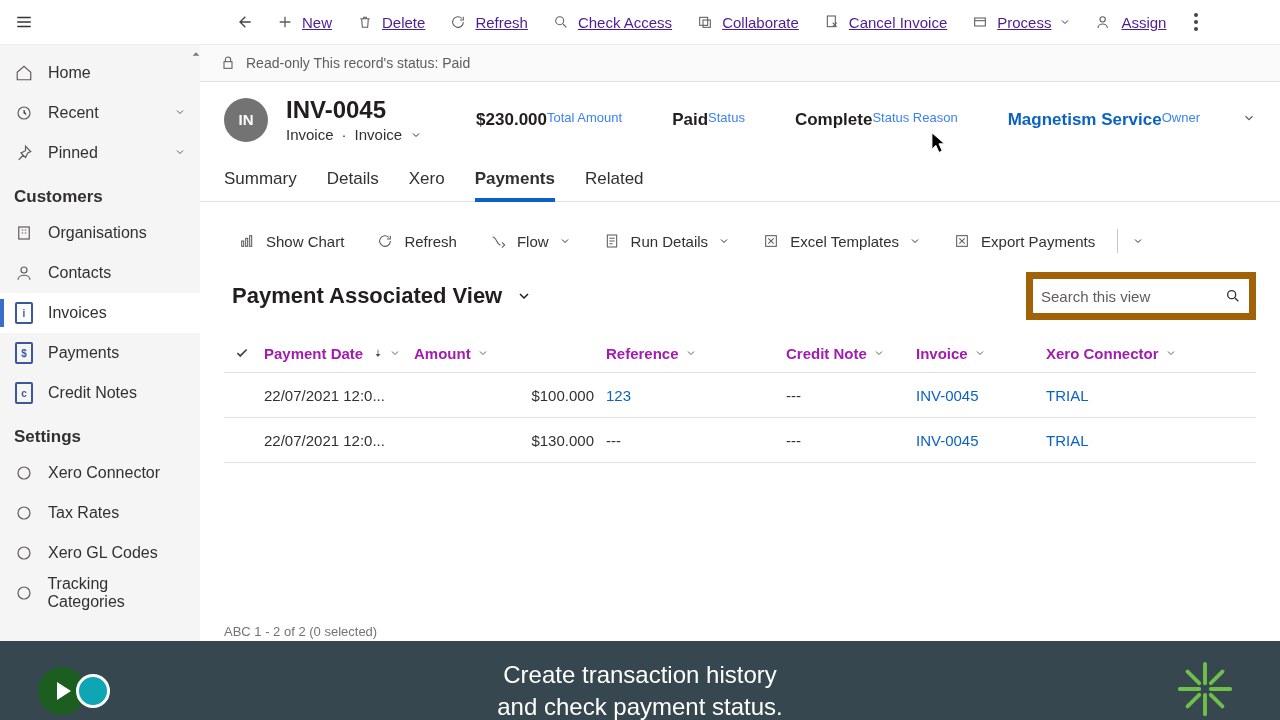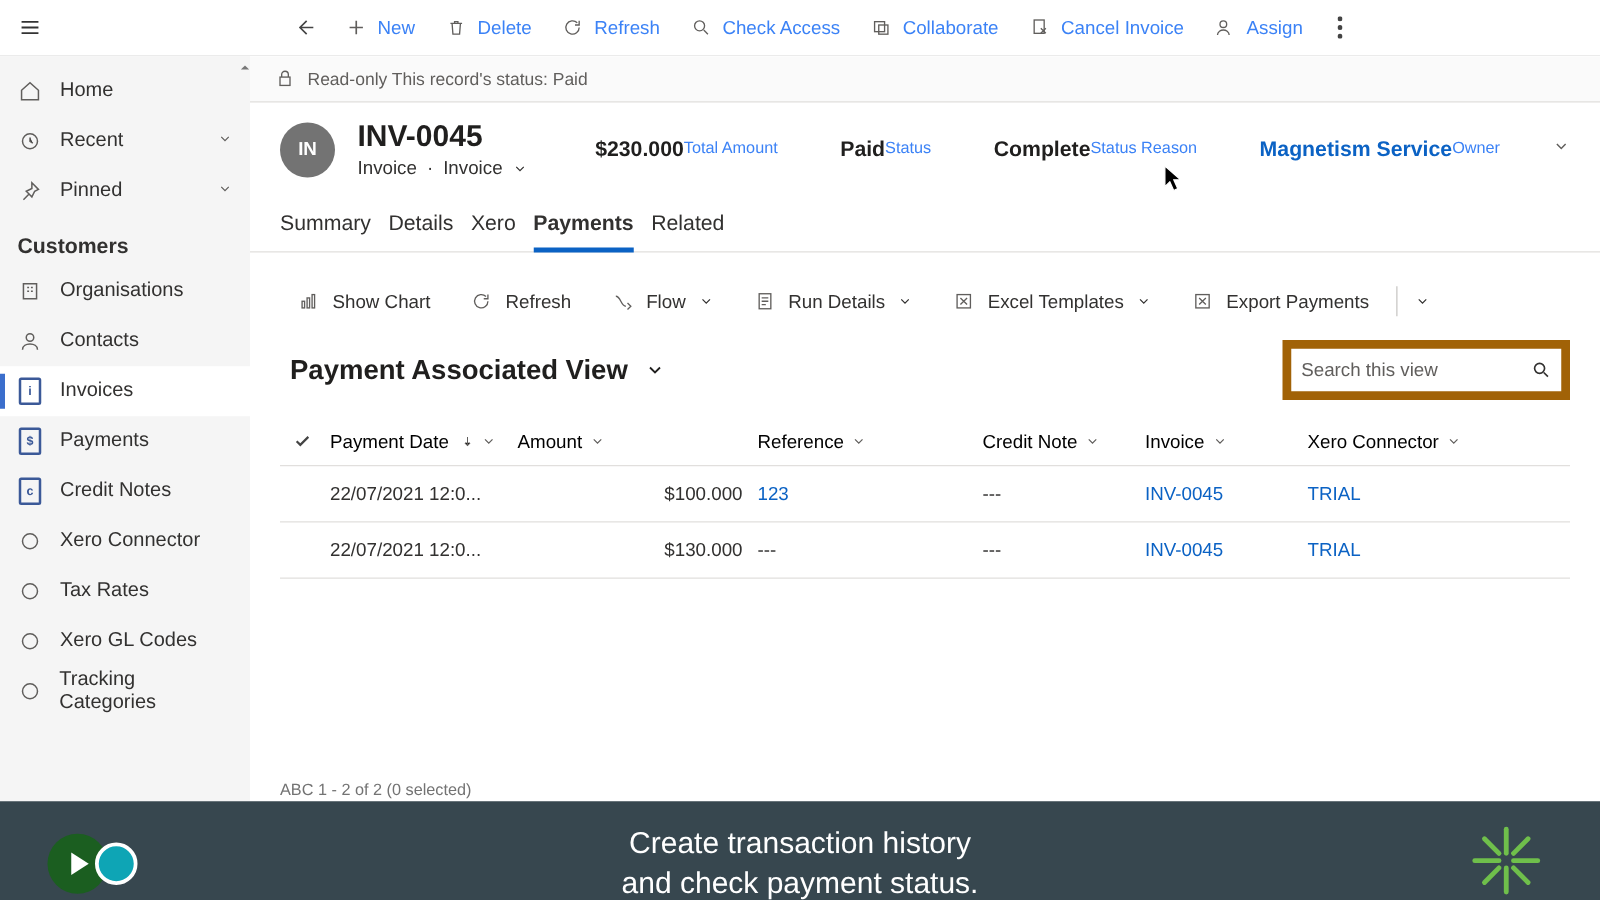--- a/index.html
+++ b/index.html
@@ -40,23 +40,24 @@
     justify-content: center;
     color: #444;
   }
   .back-btn svg { width: 16px; height: 16px; }
   .cmd-btn {
     height: 40px;
     display: flex;
     align-items: center;
     gap: 8px;
     padding: 0 12px;
-    color: #3b82f6;
+    color: #4c1d95;
     font-size: 15px;
     cursor: pointer;
+    text-decoration: underline;
   }
   .cmd-btn .ico { width:18px; height:18px; display:flex; align-items:center; justify-content:center; color:#605e5c; }
   .spacer { flex: 1; }
   .chev-down-mini { width:12px; height:12px; }
   .more-vert { width:36px; display:flex; align-items:center; justify-content:center; color:#444; height:40px;}
   .more-vert svg{ width:4px; height:18px;}
 
   
   .main-wrap {
     display: flex;
@@ -161,21 +162,21 @@
     top: 87px;
     left: 730px;
     width: 18px; height: 22px;
     pointer-events: none;
     z-index: 50;
   }
 
   
   .tabs {
     display:flex;
-    gap: 14px;
+    gap: 30px;
     padding: 0 24px;
     margin-top: 6px;
     border-bottom: 1px solid #e1dfdd;
     font-size: 17px;
   }
   .tab {
     padding: 10px 0 12px 0;
     color: #323130;
     cursor:pointer;
     position:relative;
@@ -228,21 +229,21 @@
   .grid {
     padding: 0 24px;
   }
   .grid-header, .grid-row {
     display:flex;
     align-items:center;
     border-bottom:1px solid #e1dfdd;
     font-size:15px;
   }
   .grid-header {
-    color:#000000; font-weight:400;
+    color:#a21caf; font-weight:700;
     height:38px;
   }
   .grid-header .cell{ display:flex; align-items:center; gap:6px; }
   .grid-header .chev{ color:#605e5c;}
   .grid-row {
     height:44px;
     color:#323130;
   }
   .cell.chk{ width:36px; display:flex;justify-content:center;}
   .cell.date{ width:150px; padding-left:4px;}
@@ -349,20 +350,32 @@
         <svg viewBox="0 0 24 24" width="16" height="16">
           <rect x="5" y="3" width="12" height="16" fill="none" stroke="currentColor" stroke-width="1.6"></rect>
           <path stroke="currentColor" stroke-width="1.6" d="M13 13l6 6m0-6l-6 6"></path>
         </svg>
       </span>
     <span>Cancel Invoice</span>
   </div>
   <div class="cmd-btn">
     <span class="ico">
         <svg viewBox="0 0 24 24" width="16" height="16">
+          <rect x="4" y="6" width="16" height="12" fill="none" stroke="currentColor" stroke-width="1.6"></rect>
+          <path stroke="currentColor" stroke-width="1.6" d="M4 10h16"></path>
+        </svg>
+      </span>
+    <span>Process</span>
+    <svg class="chev-down-mini" viewBox="0 0 24 24">
+        <path fill="none" stroke="currentColor" stroke-width="2" d="M6 9l6 6 6-6"></path>
+      </svg>
+  </div>
+  <div class="cmd-btn">
+    <span class="ico">
+        <svg viewBox="0 0 24 24" width="16" height="16">
           <circle cx="10" cy="8" r="4" fill="none" stroke="currentColor" stroke-width="1.6"></circle>
           <path fill="none" stroke="currentColor" stroke-width="1.6" d="M3 21c0-4 4-6 7-6s7 2 7 6"></path>
         </svg>
       </span>
     <span>Assign</span>
   </div>
   <div class="more-vert">
     <svg viewBox="0 0 4 18">
         <circle cx="2" cy="2" r="2" fill="currentColor"></circle>
         <circle cx="2" cy="9" r="2" fill="currentColor"></circle>
@@ -444,20 +457,21 @@
         </span>
       <span>Payments</span>
     </div>
     <div class="nav-item">
       <span class="ico">
           <span class="invoice-ico" style="border-color:#3b5998;color:#3b5998;">c</span>
         </span>
       <span>Credit Notes</span>
     </div>
 
+    <div class="nav-section">Settings</div>
 
     <div class="nav-item">
       <span class="ico">
           <svg viewBox="0 0 24 24" width="18" height="18">
             <circle cx="12" cy="12" r="8" fill="none" stroke="currentColor" stroke-width="1.6"></circle>
           </svg>
         </span>
       <span>Xero Connector</span>
     </div>
     <div class="nav-item">

